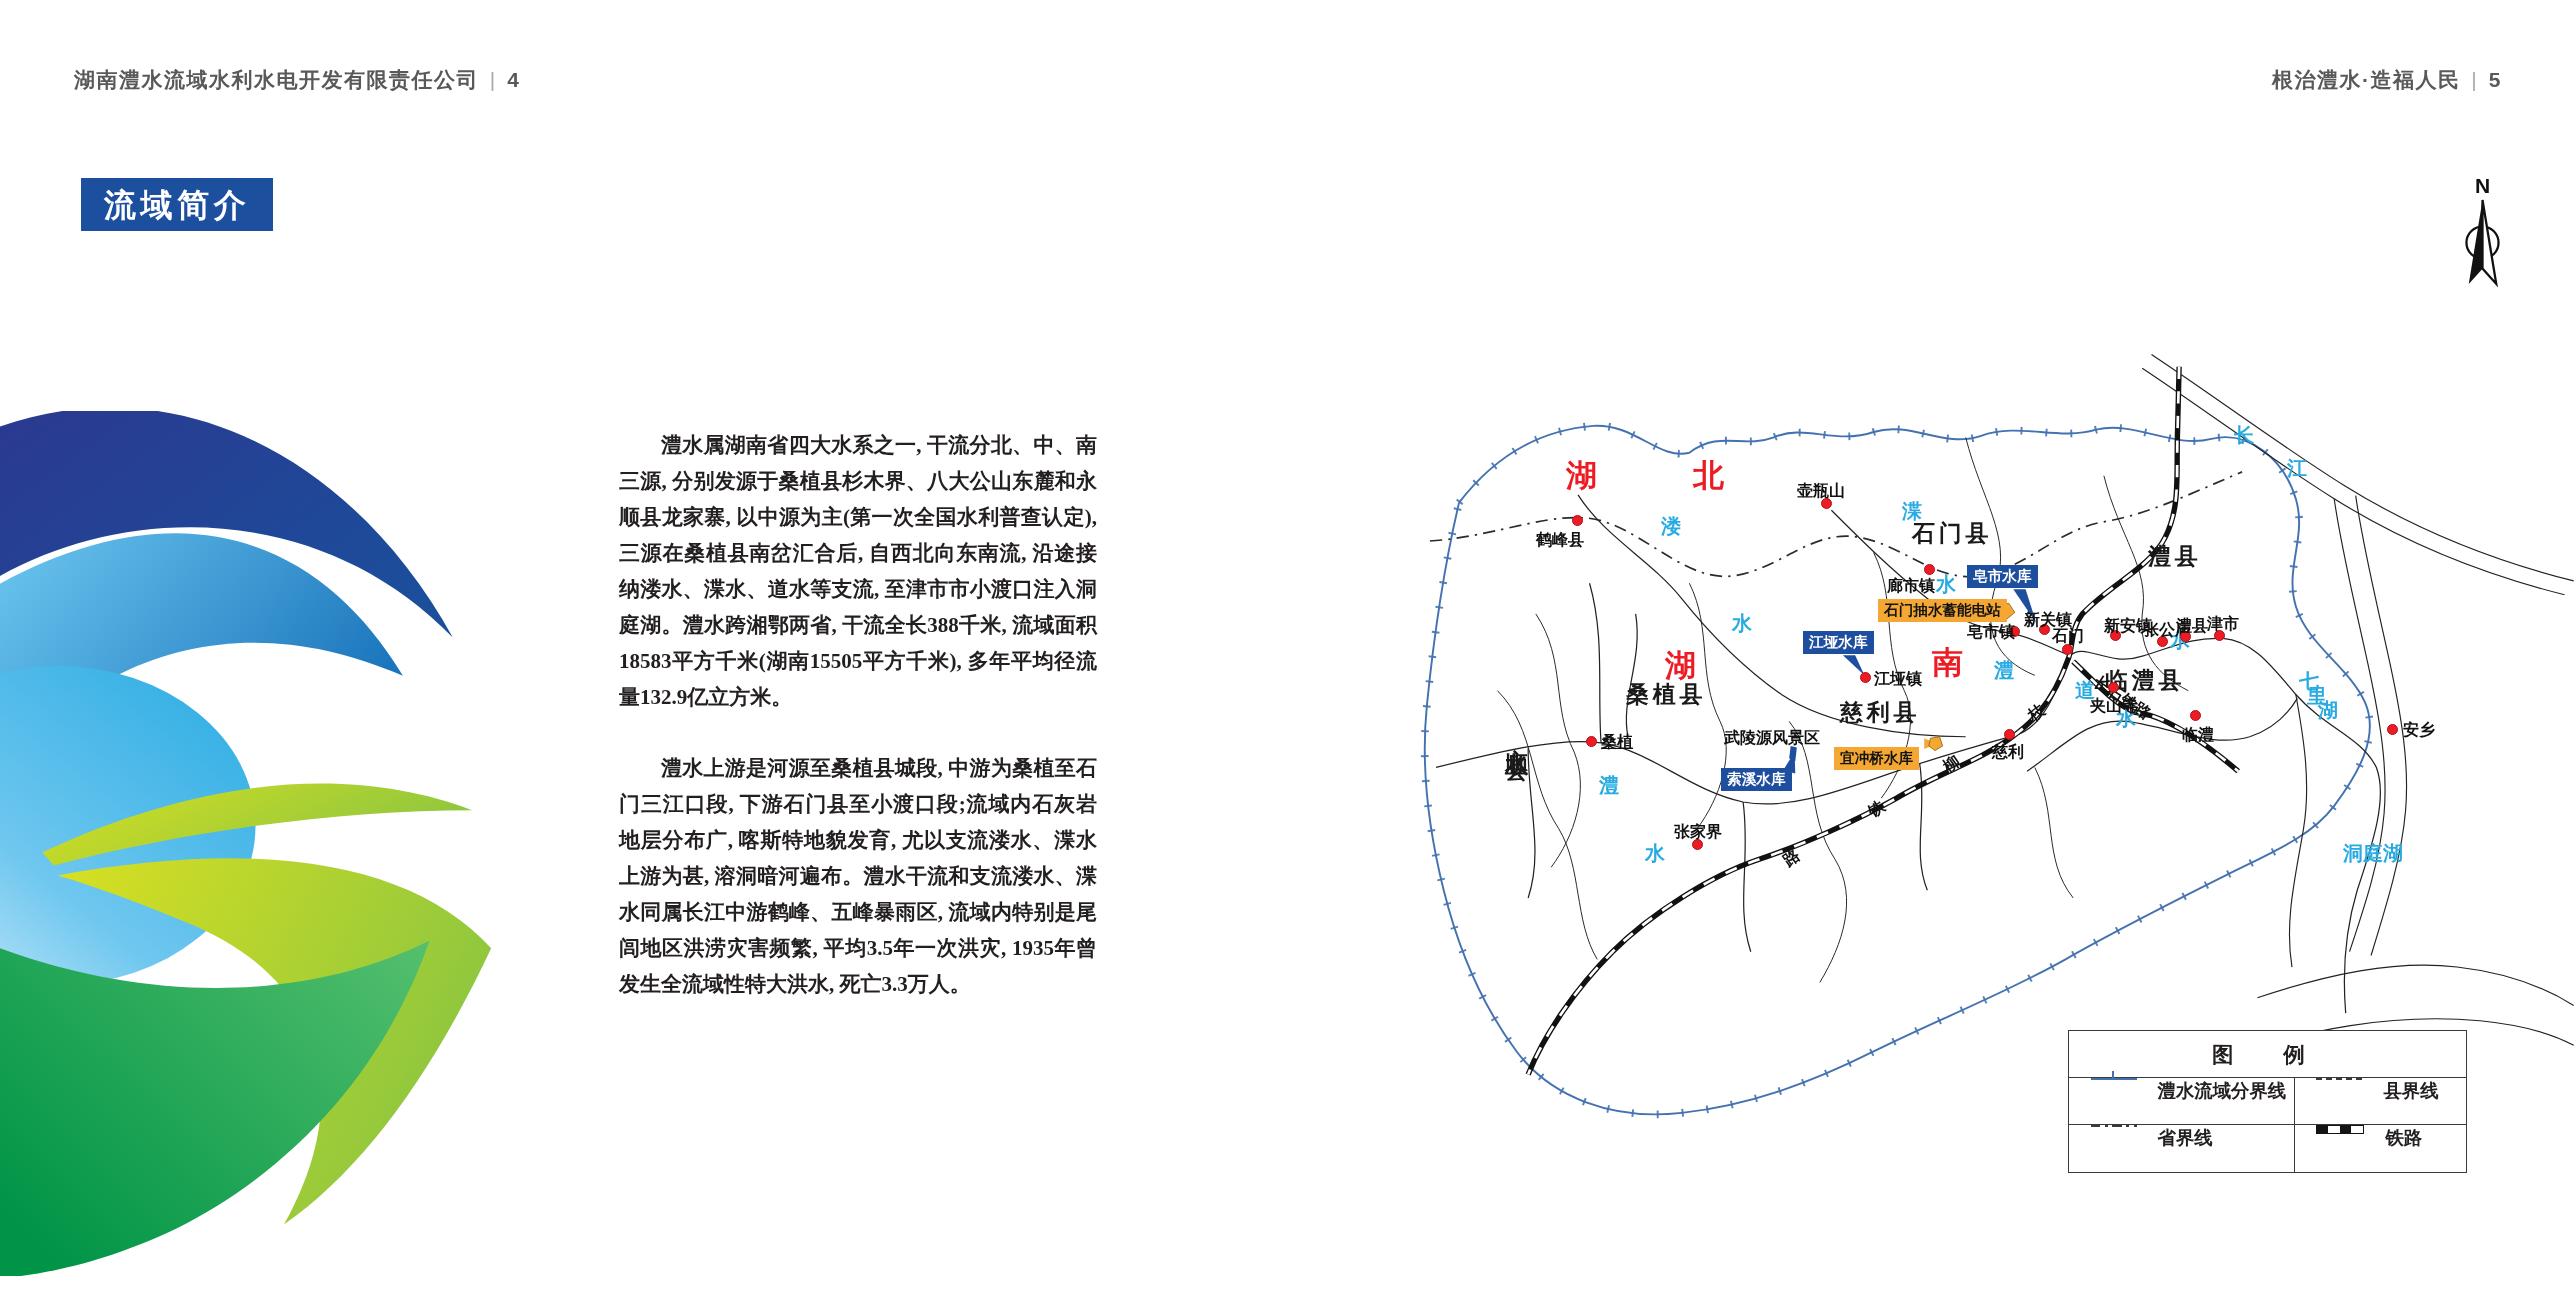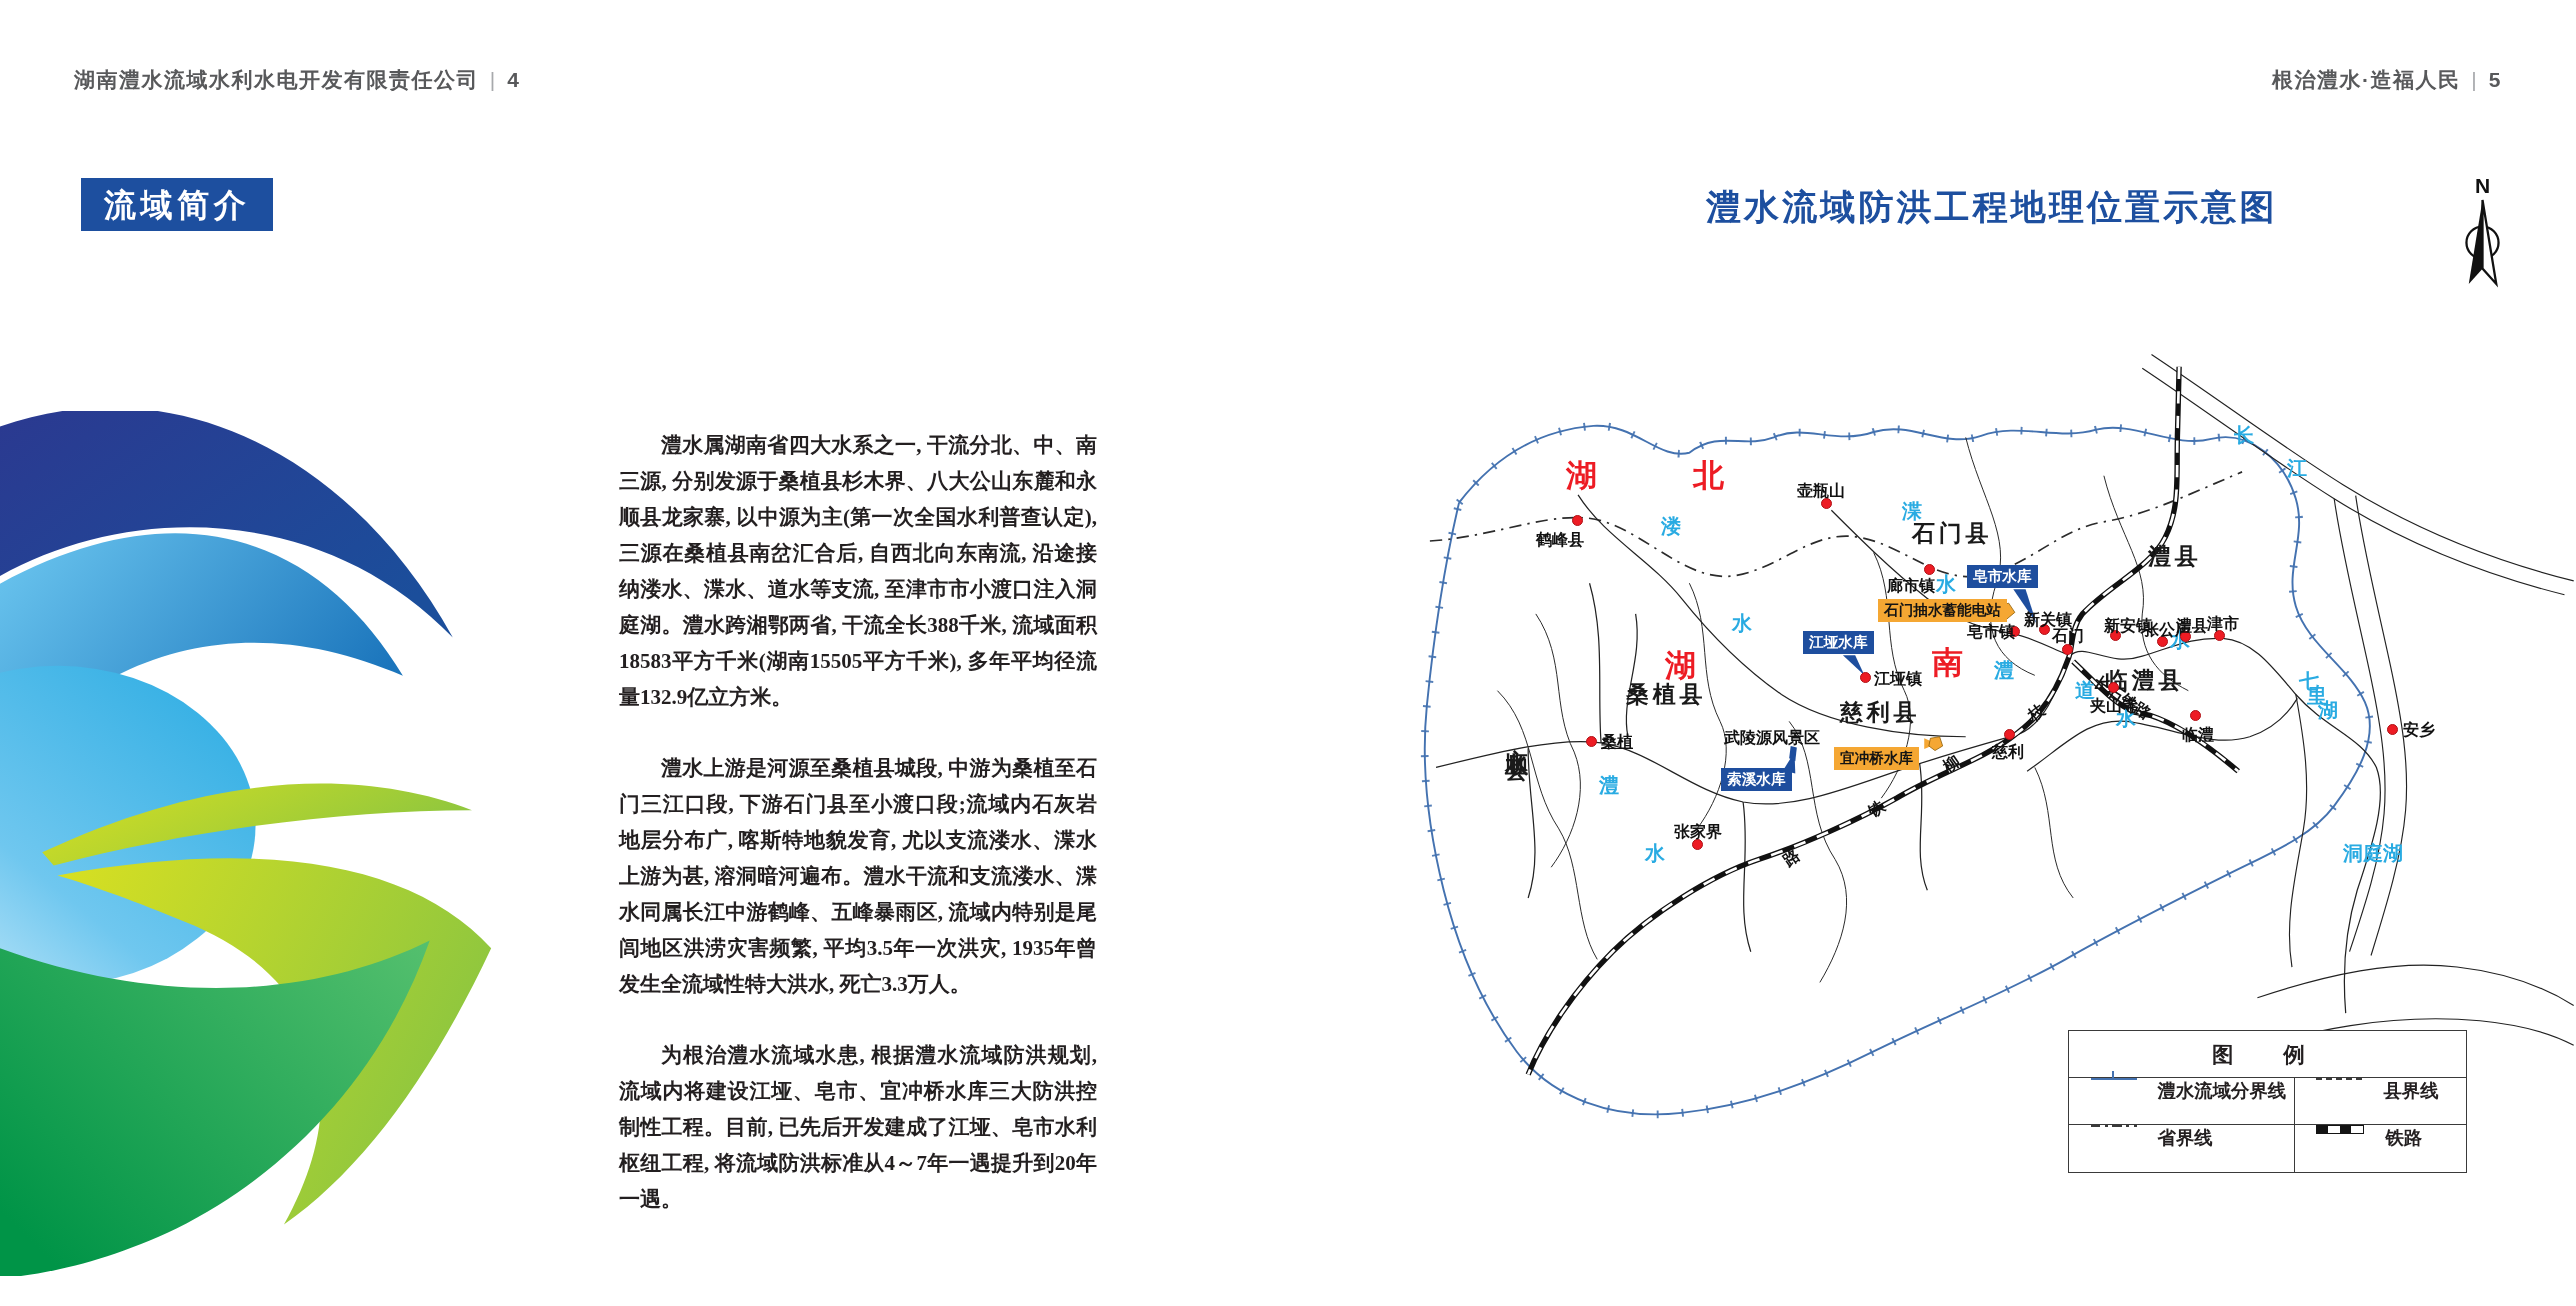--- a/index.html
+++ b/index.html
@@ -92,24 +92,22 @@
     <path d="M0,225 C240,95 420,170 525,345 C330,260 140,300 0,470 Z" fill="url(#gBlue)"></path>
     <ellipse cx="75" cy="540" rx="258" ry="208" fill="url(#gCore)"></ellipse>
     <path d="M55,575 C280,470 470,465 615,520 C450,520 250,545 70,592 Z" fill="url(#gLime)"></path>
     <path d="M75,605 C350,555 540,590 640,700 C560,870 470,990 370,1060 C460,900 430,740 240,665 C180,640 120,618 75,605 Z" fill="url(#gLime)"></path>
     <path d="M0,700 C220,780 420,760 560,690 C500,860 380,990 230,1065 C140,1108 60,1125 0,1130 Z" fill="url(#gGreen)"></path>
   </svg>
 
   <div class="abs bodytext" style="left:619px;top:427px;">
     <p>澧水属湖南省四大水系之一, 干流分北、中、南三源, 分别发源于桑植县杉木界、八大公山东麓和永顺县龙家寨, 以中源为主(第一次全国水利普查认定), 三源在桑植县南岔汇合后, 自西北向东南流, 沿途接纳溇水、渫水、道水等支流, 至津市市小渡口注入洞庭湖。澧水跨湘鄂两省, 干流全长388千米, 流域面积18583平方千米(湖南15505平方千米), 多年平均径流量132.9亿立方米。</p>
     <p>澧水上游是河源至桑植县城段, 中游为桑植至石门三江口段, 下游石门县至小渡口段;流域内石灰岩地层分布广, 喀斯特地貌发育, 尤以支流溇水、渫水上游为甚, 溶洞暗河遍布。澧水干流和支流溇水、渫水同属长江中游鹤峰、五峰暴雨区, 流域内特别是尾闾地区洪涝灾害频繁, 平均3.5年一次洪灾, 1935年曾发生全流域性特大洪水, 死亡3.3万人。</p>
-    <p>为根治澧水流域水患, 根据澧水流域防洪规划, 流域内将建设江垭、皂市、宜冲桥水库三大防洪控制性工程。目前, 已先后开发建成了江垭、皂市水利枢纽工程, 将流域防洪标准从4～7年一遇提升到20年一遇。</p>
-  </div>
-
-  <div class="abs map-title" style="left:1706px;top:184px;">澧水流域防洪工程地理位置示意图</div>
+  </div>
+
 
   <div class="abs compass-n" style="left:2475px;top:174px;">N</div>
   <svg class="abs" style="left:2455px;top:198px;" width="55" height="100" viewBox="0 0 72 130">
     <circle cx="36" cy="58" r="21" fill="none" stroke="#111" stroke-width="3"></circle>
     <polygon points="36,2 18,112 36,92" fill="#111"></polygon>
     <polygon points="36,2 54,112 36,92" fill="#fff" stroke="#111" stroke-width="3"></polygon>
   </svg>
 
   <svg class="abs" style="left:1413px;top:349px;" width="1163" height="787" viewBox="1840 455 1515 1025">
 

